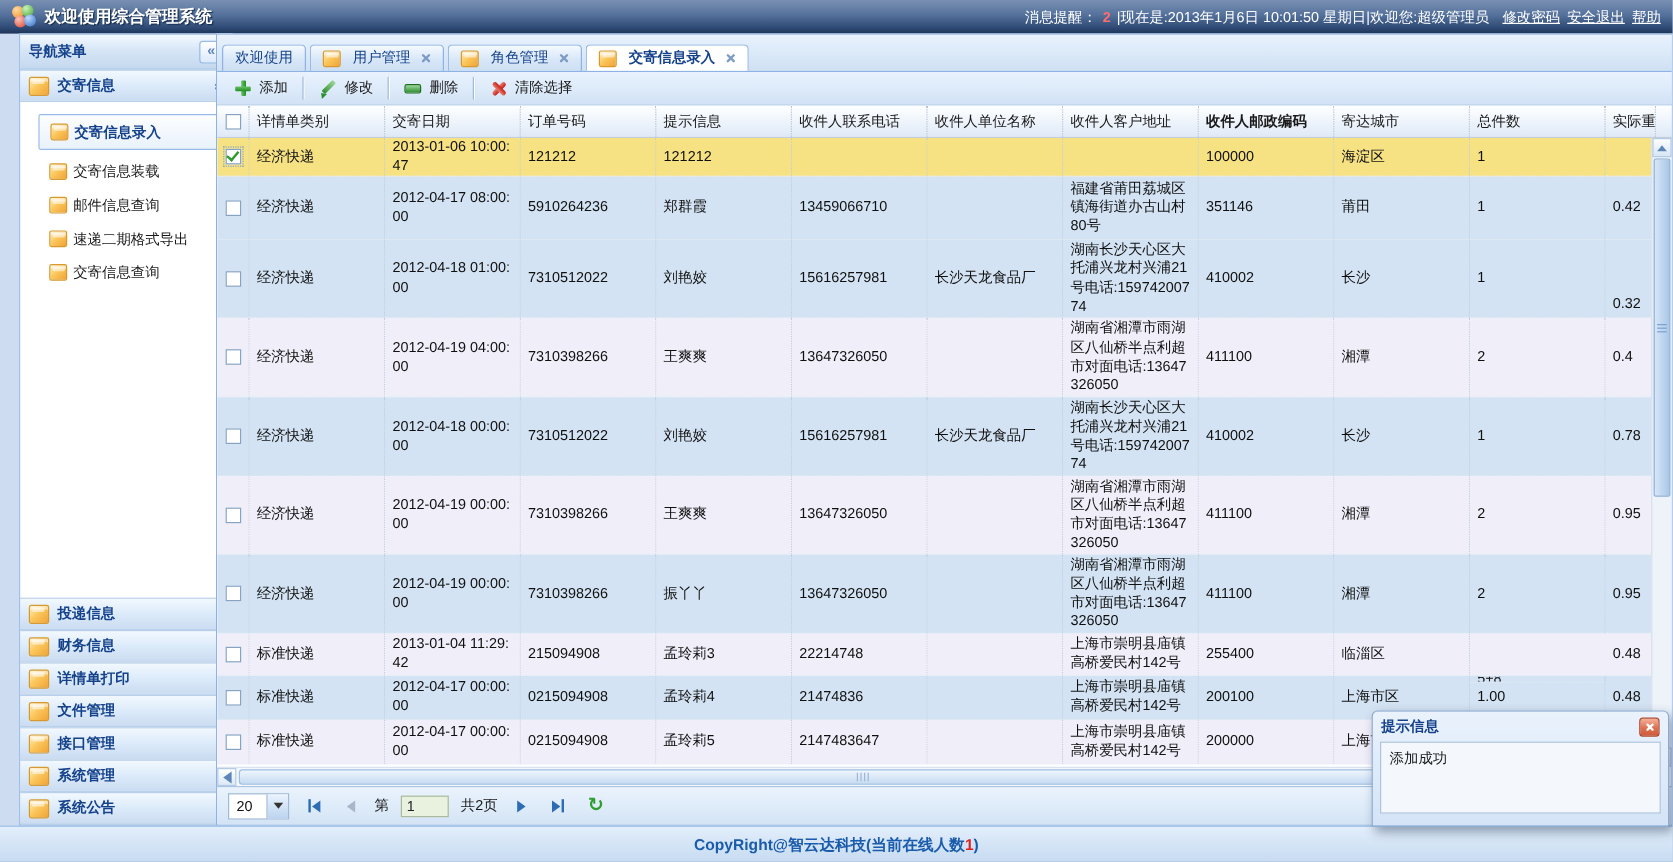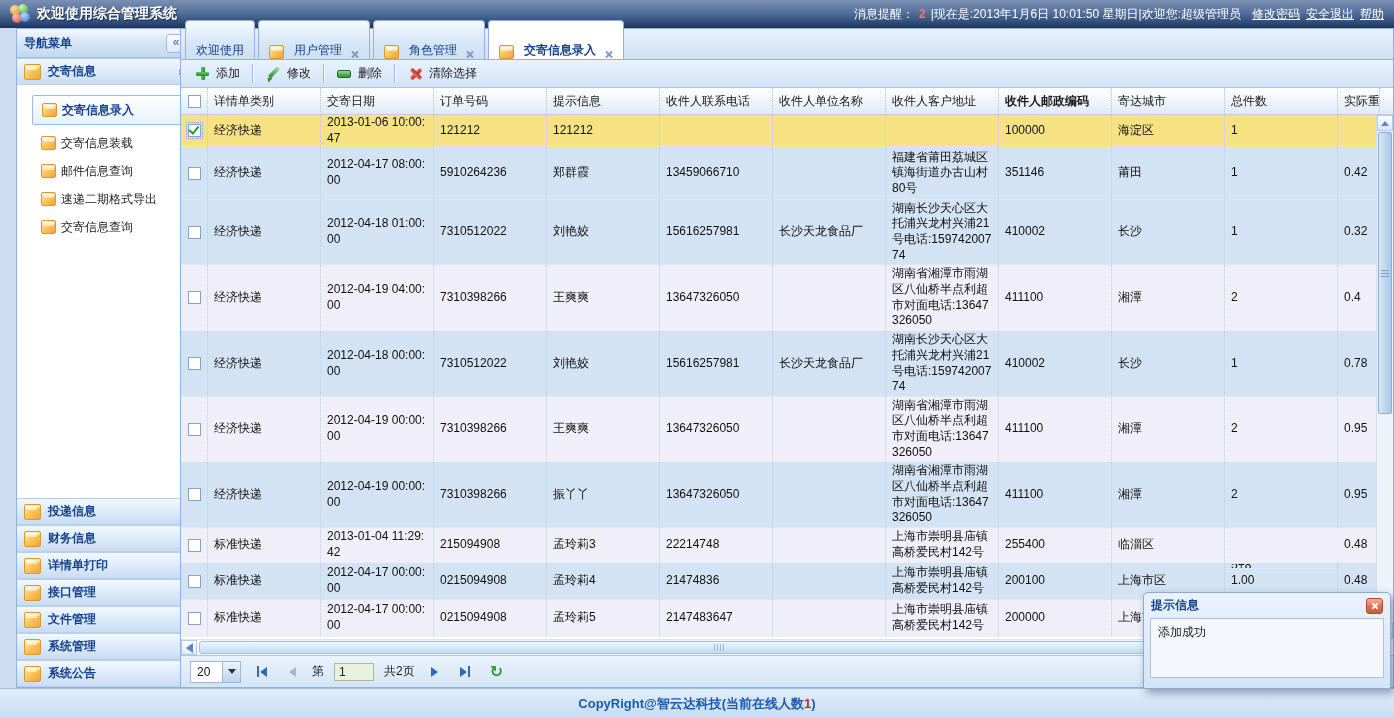--- a/index.html
+++ b/index.html
@@ -42,22 +42,22 @@
     background:linear-gradient(135deg,#ffeebc 0%,#fbc75c 45%,#f0a437 100%);
     box-shadow:inset 0 3px 0 rgba(255,255,255,.5);}
   .pkg-icon::before{content:"";position:absolute;left:2px;top:1px;width:10px;height:4px;background:rgba(255,255,255,.55);border-radius:1px;}
   .pkg-icon.sm{width:13px;height:12px;margin-right:5px;}
 
   
   #main{position:absolute;top:28px;left:180px;right:0;bottom:30px;background:#fff;border:1px solid #8db2e3;box-sizing:border-box;}
   #tabbar{position:absolute;top:0;left:0;right:0;height:31px;box-sizing:border-box;
     background:linear-gradient(#e8f2fd,#cfe0f3);border-bottom:1px solid #8db2e3;
     display:flex;align-items:flex-end;padding:3px 4px 0 4px;gap:3px;}
-  .tab{height:39px;box-sizing:border-box;border:1px solid #8db2e3;border-bottom:none;border-radius:4px 4px 0 0;
-    background:linear-gradient(#f5faff,#d8e7f8 55%,#cddff2);display:flex;align-items:flex-end;padding:0 10px;color:#15428b;gap:5px;}
+  .tab{height:22px;box-sizing:border-box;border:1px solid #8db2e3;border-bottom:none;border-radius:4px 4px 0 0;
+    background:linear-gradient(#f5faff,#d8e7f8 55%,#cddff2);display:flex;align-items:center;padding:0 10px;color:#15428b;gap:5px;}
   .tab.active{background:#fff;font-weight:bold;}
   .tab-x{color:#7e9cc4;margin-left:3px;}
   .xmark{display:inline-block;position:relative;width:9px;height:9px;}
   .xmark::before,.xmark::after{content:"";position:absolute;left:4px;top:0;width:2px;height:9px;background:currentColor;border-radius:1px;}
   .xmark::before{transform:rotate(45deg);}
   .xmark::after{transform:rotate(-45deg);}
   #toolbar{position:absolute;top:31px;left:0;right:0;height:28px;box-sizing:border-box;
     background:linear-gradient(#e9f3fe,#d2e2f5);border-bottom:1px solid #aac6e4;
     display:flex;align-items:center;padding:0 7px;}
   .tbtn{display:flex;align-items:center;gap:6px;padding:2px 7px;border-radius:3px;color:#1a1a1a;}
@@ -201,26 +201,26 @@
           <span data-interactable="false">财务信息</span>
           <span class="chev down" data-interactable="false">«</span>
         </div>
         <div class="nav-section-header" data-interactable="true">
           <span class="pkg-icon" data-interactable="false"></span>
           <span data-interactable="false">详情单打印</span>
           <span class="chev down" data-interactable="false">«</span>
         </div>
         <div class="nav-section-header" data-interactable="true">
           <span class="pkg-icon" data-interactable="false"></span>
-          <span data-interactable="false">接口管理</span>
+          <span data-interactable="false">文件管理</span>
           <span class="chev down" data-interactable="false">«</span>
         </div>
         <div class="nav-section-header" data-interactable="true">
           <span class="pkg-icon" data-interactable="false"></span>
-          <span data-interactable="false">文件管理</span>
+          <span data-interactable="false">接口管理</span>
           <span class="chev down" data-interactable="false">«</span>
         </div>
         <div class="nav-section-header" data-interactable="true">
           <span class="pkg-icon" data-interactable="false"></span>
           <span data-interactable="false">系统管理</span>
           <span class="chev down" data-interactable="false">«</span>
         </div>
         <div class="nav-section-header" data-interactable="true">
           <span class="pkg-icon" data-interactable="false"></span>
           <span data-interactable="false">系统公告</span>
@@ -415,21 +415,21 @@
           </div>
           <div class="gcell" data-interactable="false" style="width: 113px;">
             <span data-interactable="false">410002</span>
           </div>
           <div class="gcell" data-interactable="false" style="width: 113px;">
             <span data-interactable="false">长沙</span>
           </div>
           <div class="gcell" data-interactable="false" style="width: 113px;">
             <span data-interactable="false">1</span>
           </div>
-          <div class="gcell" data-interactable="false" style="width: 42px;">
+          <div class="gcell" data-interactable="false" style="width: 42px; align-items: flex-end;">
             <span data-interactable="false">0.32</span>
           </div>
         </div>
         <div class="grow" data-interactable="true" style="height: 66px; background: rgb(240, 238, 249);">
           <div class="gcell cb-cell" data-interactable="false" style="width: 27px;">
             <span class="cb" data-interactable="true"></span>
           </div>
           <div class="gcell" data-interactable="false" style="width: 113px;">
             <span data-interactable="false">经济快递</span>
           </div>

